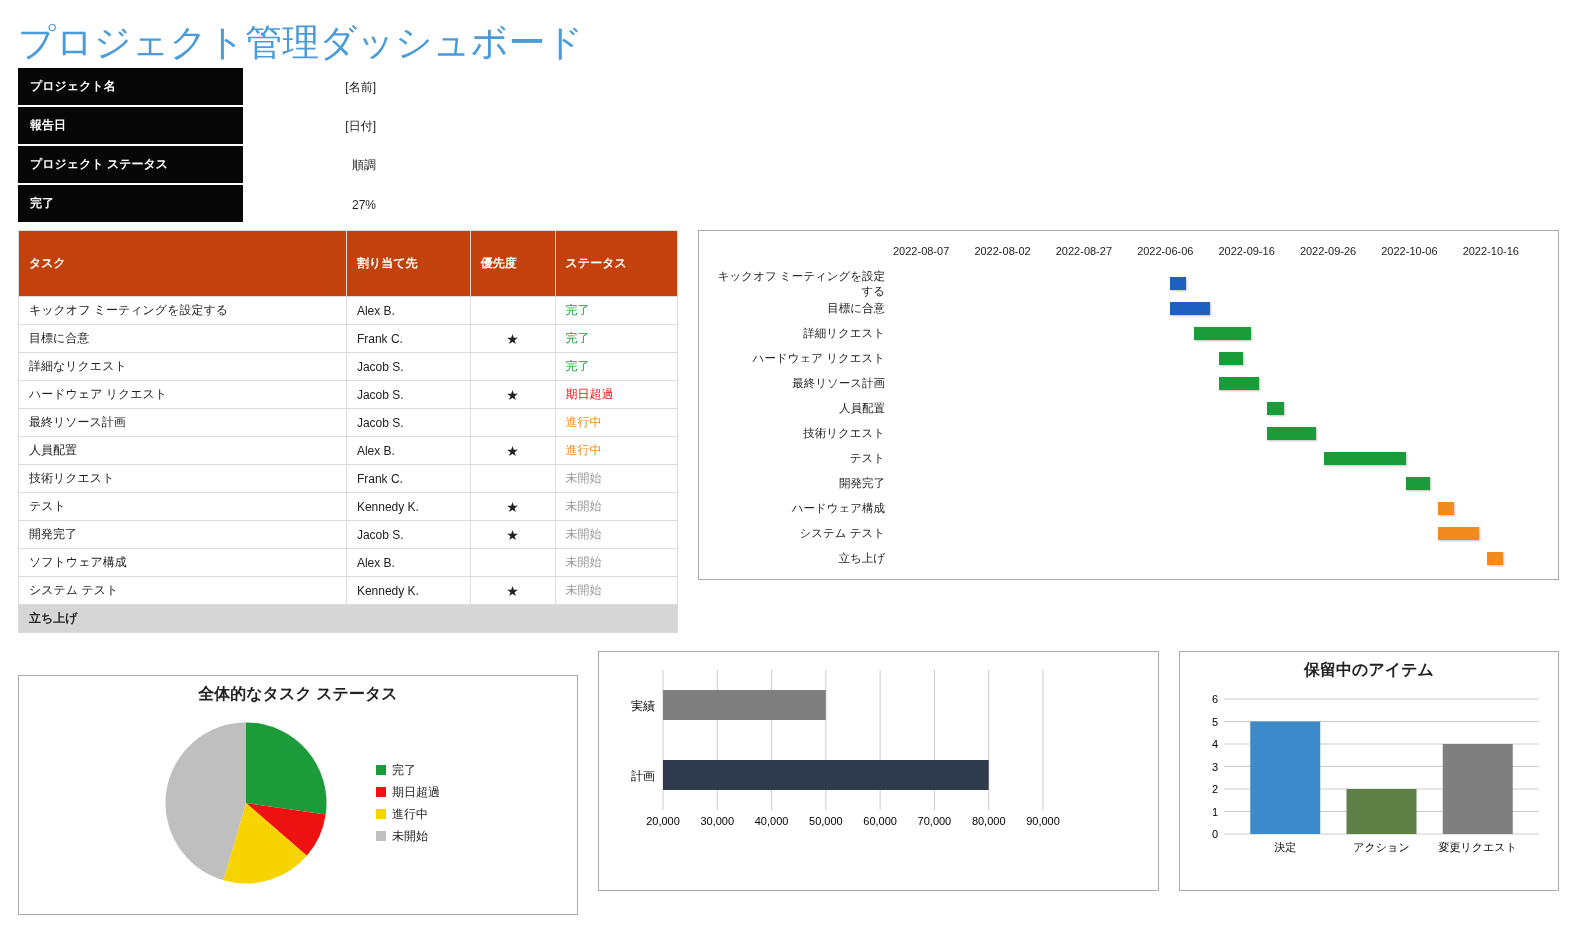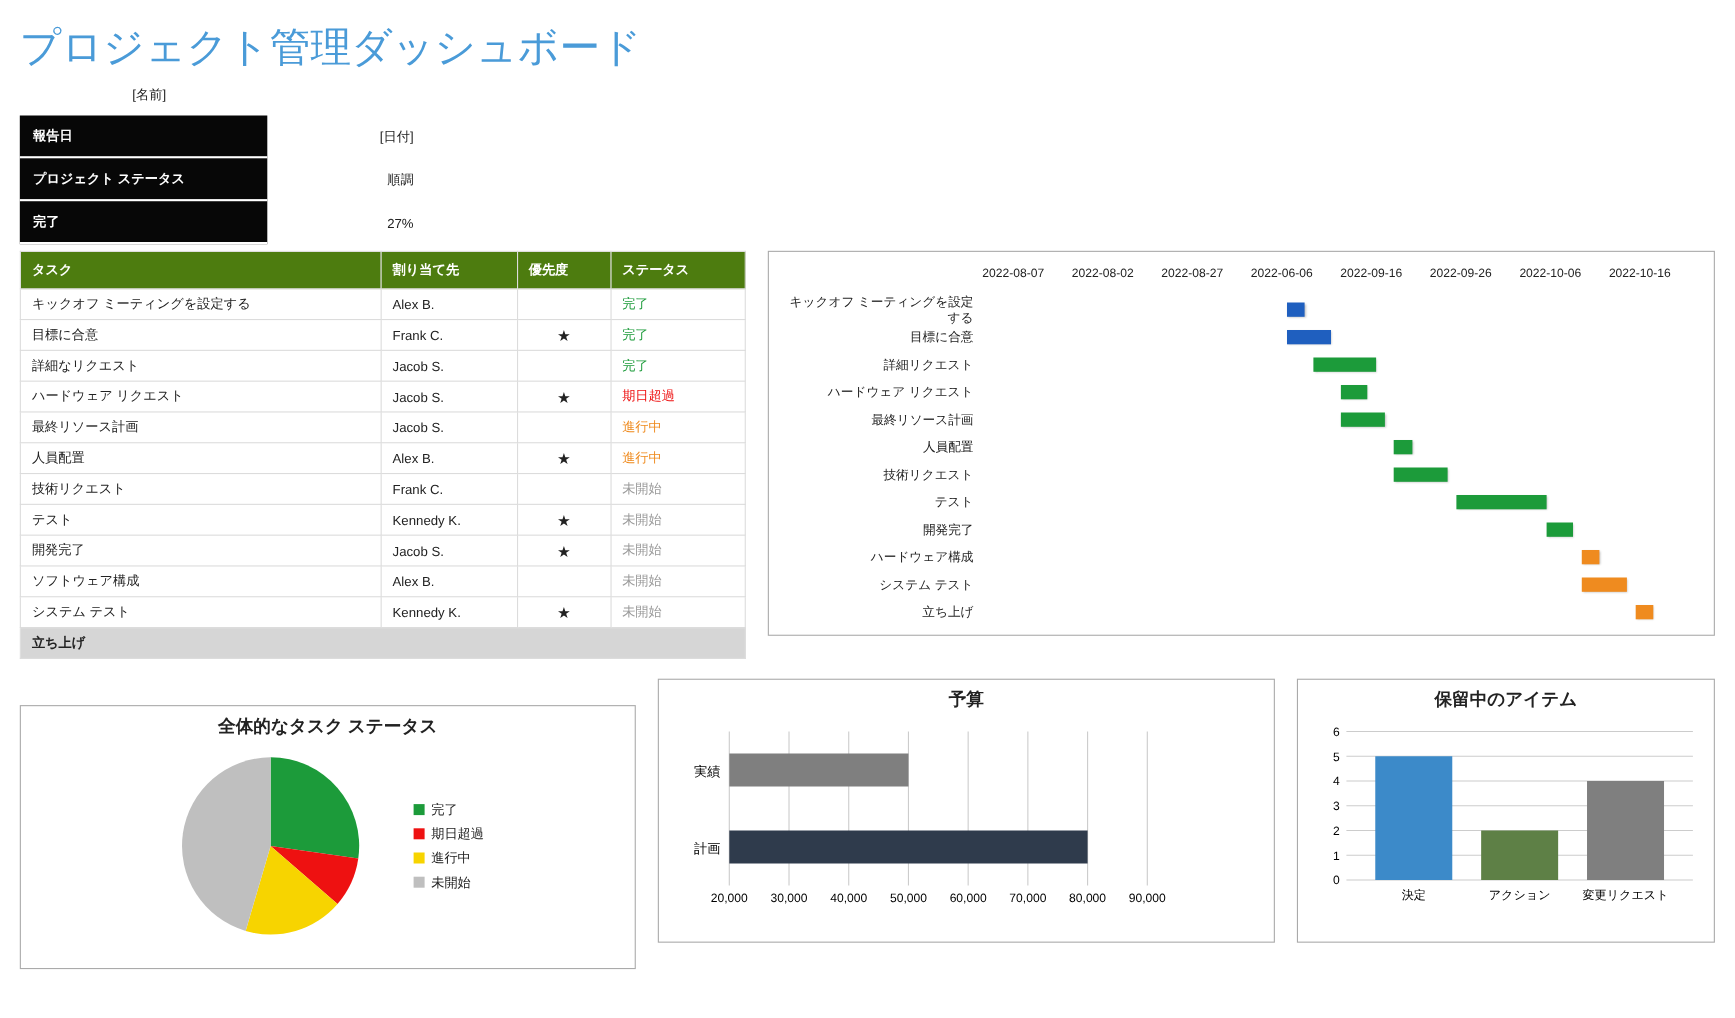--- a/index.html
+++ b/index.html
@@ -5,21 +5,21 @@
   * { box-sizing: border-box; }
   body { font-family: "Meiryo", "Hiragino Kaku Gothic Pro", sans-serif; margin: 0; padding: 18px; font-size: 12px; color: #222; }
   .title { font-size: 37px; font-weight: normal; color: #4a9bd8; margin: 0 0 0 0; }
   .top { display: flex; gap: 0; }
   .info-table { width: 370px; }
   .info-row { display: flex; align-items: center; }
   .info-label { background:#070707; color:#fff; font-weight:bold; padding:10px 12px; width:225px; border-bottom:2px solid #fff;}
   .info-value { padding:10px 12px; text-align:right; width:145px;}
   .mid { display:flex; gap:20px; margin-top:6px;}
   .task-table { border-collapse:collapse; width:660px; }
-  .task-table th { background:#4d7c0f; color:#fff; font-weight:bold; text-align:left; padding:8px 10px; border:1px solid #dcdcdc;}
+  .task-table th { background:#c2410c; color:#fff; font-weight:bold; text-align:left; padding:24px 10px; border:1px solid #dcdcdc;}
   .task-table td { border:1px solid #dcdcdc; padding:5px 10px; background:#fff;}
   .task-table .footer td { background:#d6d6d6; font-weight:bold;}
   .priority { text-align:center; font-size:14px;}
   .status-done{color:#1c9b3a;} .status-over{color:#e11;} .status-prog{color:#ef8b1f;} .status-nots{color:#9a9a9a;}
   .gantt { border:1px solid #aaa; flex:1; padding:14px 14px 8px 14px; height:350px; position:relative;}
   .gantt-inner{position:relative; height:100%;}
   .gantt-axis-labels{position:absolute; top:0; left:180px; right:0; display:flex; font-size:11px;}
   .gantt-axis-labels span{flex:1; text-align:left;}
   .gantt-rows{position:absolute; top:26px; left:0; right:0;}
   .gantt-row{display:flex; align-items:center; height:25px;}
@@ -40,20 +40,21 @@
   svg{display:block;}
 </style>
 </head>
 <body>
 
 <h1 class="title">プロジェクト管理ダッシュボード</h1>
 
 <div class="top">
   <div class="info-table">
     <div class="info-row">
+        <div class="info-label">プロジェクト名</div>
         <div class="info-value">[名前]</div>
       </div>
     <div class="info-row">
         <div class="info-label">報告日</div>
         <div class="info-value">[日付]</div>
       </div>
     <div class="info-row">
         <div class="info-label">プロジェクト ステータス</div>
         <div class="info-value">順調</div>
       </div>
@@ -264,21 +265,20 @@
           </div>
           <div class="lg">
             <span class="sw" style="background:#bfbfbf"></span>
             <span>未開始</span>
           </div>
         </div>
     </div>
   </div>
 
   <div class="panel budget-panel">
-    <div class="panel-title">予算</div>
     <svg id="budget-svg" width="100%" height="190">
         <line x1="50" x2="50" y1="10" y2="150" stroke="#ccc"></line>
         <text x="50" y="165" text-anchor="middle" font-size="11">20,000</text>
         <line x1="104.28571428571428" x2="104.28571428571428" y1="10" y2="150" stroke="#ccc"></line>
         <text x="104.28571428571428" y="165" text-anchor="middle" font-size="11">30,000</text>
         <line x1="158.57142857142856" x2="158.57142857142856" y1="10" y2="150" stroke="#ccc"></line>
         <text x="158.57142857142856" y="165" text-anchor="middle" font-size="11">40,000</text>
         <line x1="212.85714285714286" x2="212.85714285714286" y1="10" y2="150" stroke="#ccc"></line>
         <text x="212.85714285714286" y="165" text-anchor="middle" font-size="11">50,000</text>
         <line x1="267.1428571428571" x2="267.1428571428571" y1="10" y2="150" stroke="#ccc"></line>

